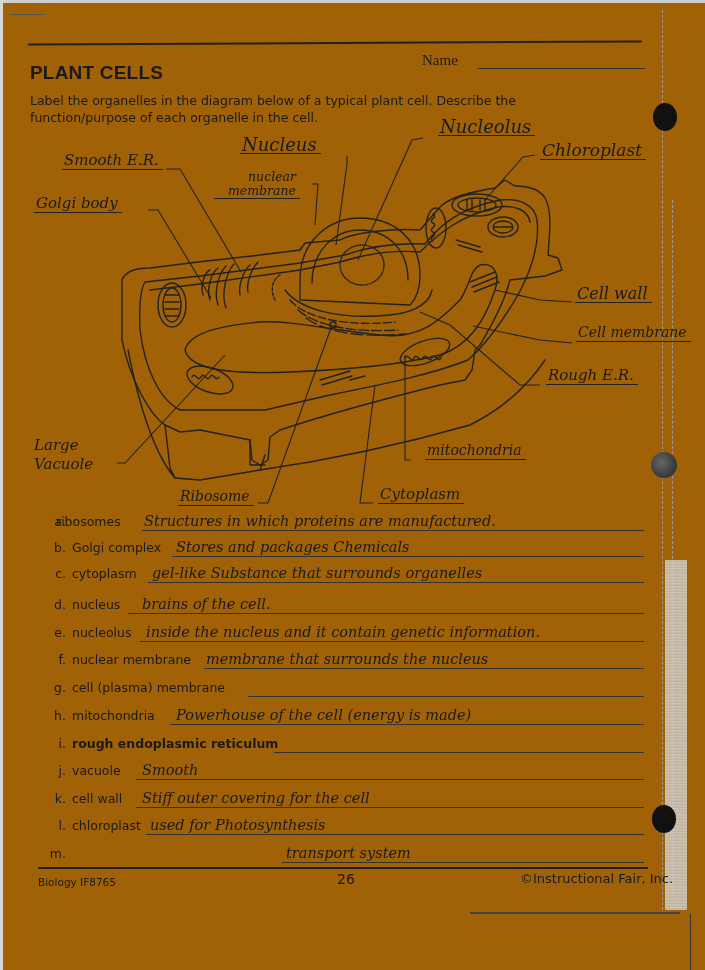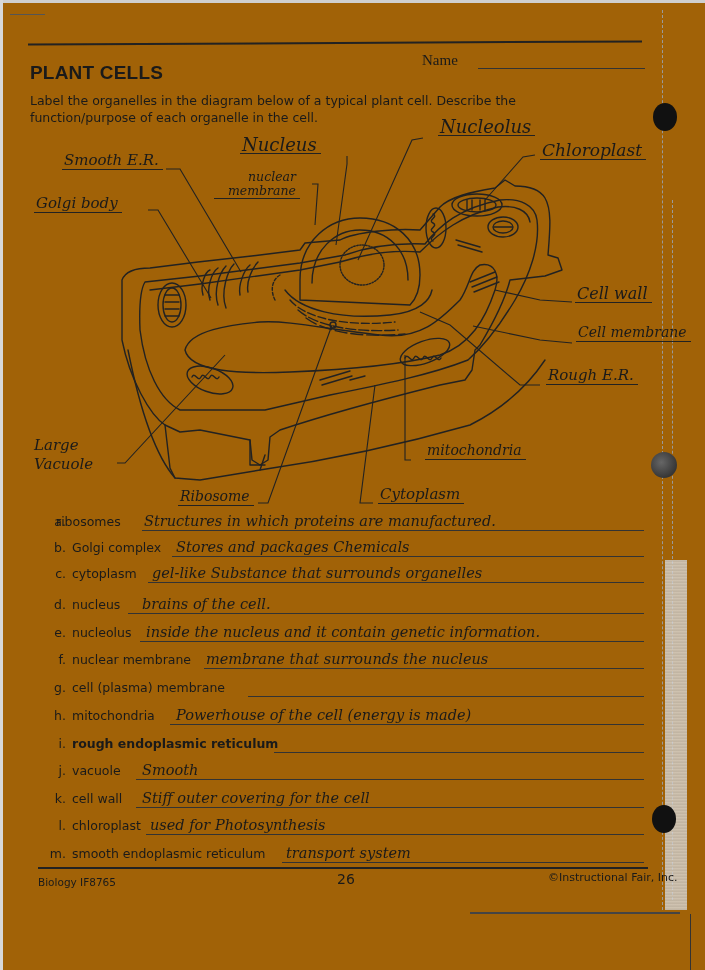--- a/index.html
+++ b/index.html
@@ -31,21 +31,21 @@
     background: repeating-linear-gradient(0deg, #d8d8d8 0px, #bcbcbc 1px, #e4e4e4 2px, #cfcfcf 3px); opacity: 0.8; }
   .item-row { position: absolute; left: 36px; height: 20px; width: 608px; font-size: 12.5px; }
   .item-letter { position: absolute; left: 0; top: 3px; width: 30px; text-align: right; }
   .item-term { position: absolute; top: 3px; white-space: nowrap; }
   .item-line { position: absolute; right: 0; bottom: 0; height: 1px; background: #333; }
   .item-answer { position: absolute; bottom: 2px; white-space: nowrap; font-size: 14.5px; }
 
   .footer-rule { position: absolute; left: 38px; top: 867px; width: 610px; height: 1.5px; background: #222; }
   .footer-left { position: absolute; left: 38px; top: 876px; font-size: 10.5px; }
   .footer-center { position: absolute; left: 337px; top: 871px; font-size: 14px; }
-  .footer-right { position: absolute; left: 548px; top: 871px; font-size: 11px; }
+  .footer-right { position: absolute; left: 520px; top: 871px; font-size: 13px; }
   .bottom-rule { position: absolute; left: 470px; top: 912px; width: 210px; height: 1.5px; background: #444; }
   .bottom-box { position: absolute; left: 690px; top: 914px; width: 1px; height: 56px; background: #333; }
 </style>
 </head>
 <body>
 
 <div class="page">
   <div class="page-edge-top"></div>
   <div class="page-edge-left"></div>
   <div class="top-dash"></div>
@@ -215,21 +215,20 @@
     <span class="item-answer hand" style="left:106px;">Stiff outer covering for the cell</span>
   </div>
   <div class="item-row" style="top:815px;">
     <span class="item-letter">l.</span>
     <span class="item-term" style="left:36px;">chloroplast</span>
     <span class="item-line" style="left:110px;"></span>
     <span class="item-answer hand" style="left:114px;">used for Photosynthesis</span>
   </div>
   <div class="item-row" style="top:843px;">
     <span class="item-letter">m.</span>
-    <span class="item-term" style="left:36px;">smooth endoplasmic reticulum</span>
     <span class="item-line" style="left:246px;"></span>
     <span class="item-answer hand" style="left:250px;">transport system</span>
   </div>
 
   <div class="footer-rule"></div>
   <div class="footer-left">Biology IF8765</div>
   <div class="footer-center">26</div>
   <div class="footer-right">©Instructional Fair, Inc.</div>
   <div class="bottom-rule"></div>
   <div class="bottom-box"></div>

